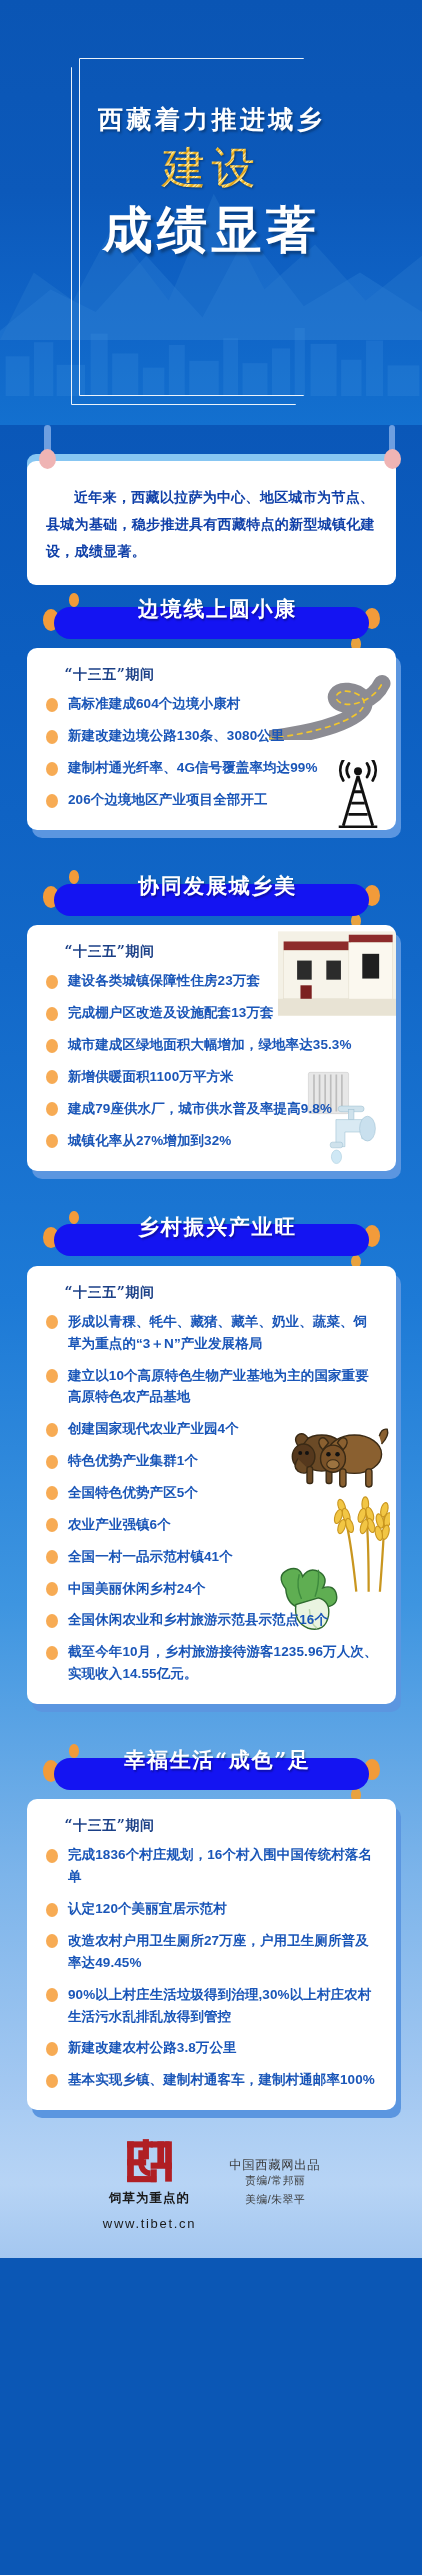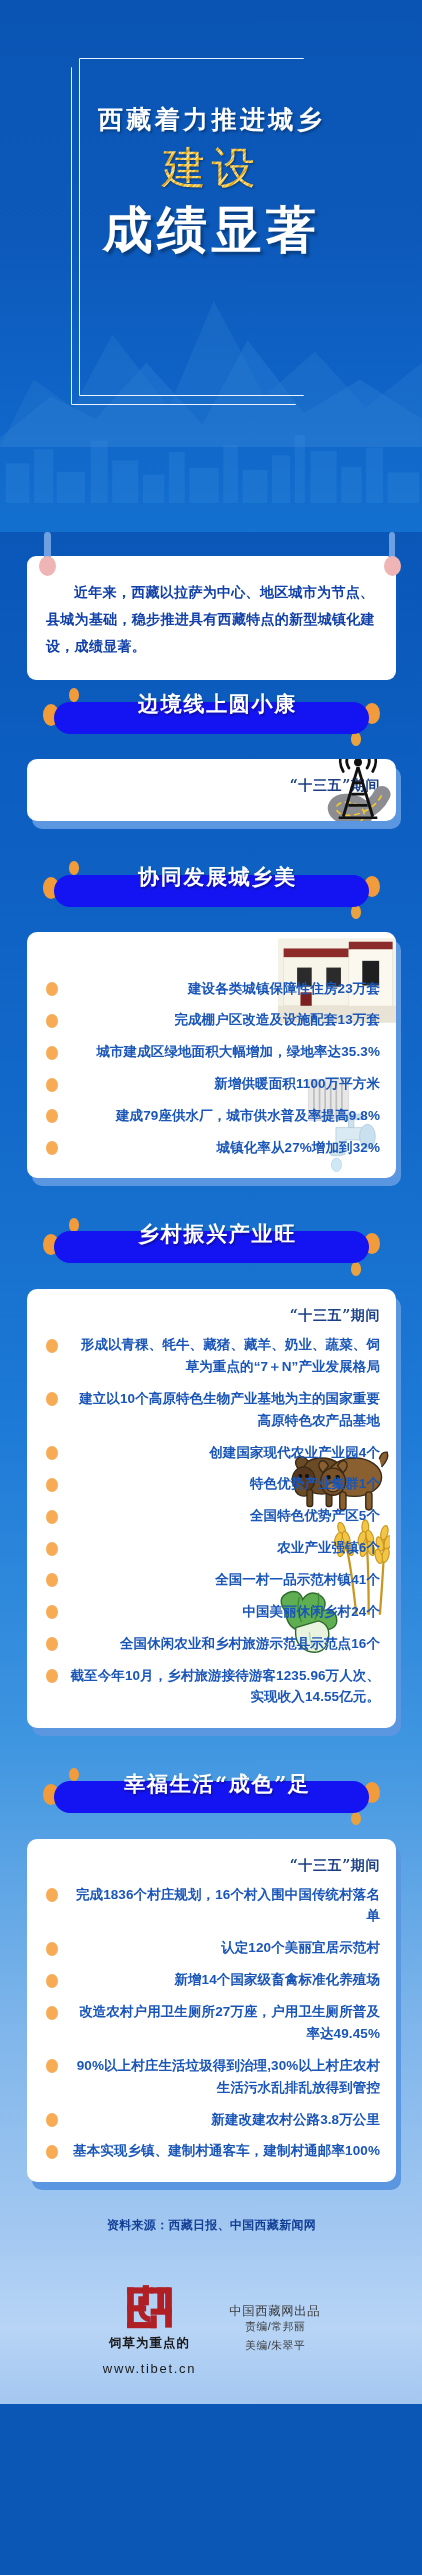--- a/index.html
+++ b/index.html
@@ -7,21 +7,21 @@
     width: 423px;
     background: #0b57b5;
     font-family: "Liberation Sans", "DejaVu Sans", sans-serif;
   }
   body { width: 423px; height: 2576px; position: relative; overflow: hidden; }
 
   
   .hero {
     position: relative;
     width: 423px;
-    height: 532px;
+    height: 425px;
     background:
       linear-gradient(180deg, #0a55b4 0%, #0c59ba 45%, #0f63c6 72%, #1370cf 100%);
     overflow: hidden;
   }
   .hero-mountains {
     position: absolute; left: 0; right: 0; bottom: 85px; height: 180px;
     opacity: .55;
   }
   .hero-city {
     position: absolute; left: 0; right: 0; bottom: 29px; height: 85px;
@@ -70,35 +70,35 @@
   .content {
     position: relative;
     width: 423px;
     background: linear-gradient(180deg,
         #0a57b8 0%, #0c5ec0 14%, #1268c8 32%, #1d7ad6 52%,
         #3e95e0 70%, #7cb4ea 86%, #a7caf2 100%);
     padding-bottom: 0;
   }
 
   
-  .card-wrap { position: relative; margin: 16px 27px; text-align: right; }
+  .card-wrap { position: relative; margin: 0 27px; }
   .card-plate {
     position: absolute; left: 4.5px; top: 8px; right: -4.5px; bottom: -8px;
     background: #5b96e0; border-radius: 10px;
   }
   .card {
     position: relative;
     background: #ffffff;
     border-radius: 10px;
     padding: 14.7px 16px 17px 16px;
     overflow: hidden;
   }
 
   
-  .intro-wrap { position: relative; margin: 0 27px; padding-top: 24px; }
+  .intro-wrap { position: relative; margin: 0 27px; padding-top: 36px; }
   .intro-plate {
     position: absolute; left: 0; right: 0; top: 29px; height: 34px;
     background: #87c6f2; border-radius: 9px;
   }
   .intro-card {
     position: relative; background: #fff; border-radius: 9px;
     padding: 22.5px 19px 20px 19px;
   }
   .pin { position: absolute; z-index: 5; }
   .pin .stick {
@@ -270,20 +270,26 @@
           <line x1="60" y1="28" x2="34" y2="116"></line>
             <line x1="60" y1="28" x2="86" y2="116"></line>
           <line x1="52" y1="56" x2="68" y2="56"></line>
             <line x1="48" y1="76" x2="72" y2="76"></line>
           <line x1="43" y1="96" x2="77" y2="96"></line>
           <line x1="26" y1="118" x2="94" y2="118"></line>
         </g>
       </svg>
 
       <div class="period">“十三五”期间</div>
+      <ul class="bullets">
+        <li>高标准建成604个边境小康村</li>
+        <li>新建改建边境公路130条、3080公里</li>
+        <li>建制村通光纤率、4G信号覆盖率均达99%</li>
+        <li>206个边境地区产业项目全部开工</li>
+      </ul>
     </div>
   </div>
 
   <div class="sec-head" style="margin-top:32px;">
     <span class="dot d1"></span>
     <span class="dot d2"></span>
     <span class="dot d3"></span>
     <span class="dot d4"></span>
     <div class="pill"></div>
     <div class="pill-text">协同发展城乡美</div>
@@ -412,21 +418,21 @@
                    q-24,6 -46,2 q-26,-4 -28,-34 z" fill="#5fae52"></path>
           <path d="M52,34 q-6,22 4,44" fill="none" stroke="#3d8a3d"></path>
           <path d="M86,26 q2,26 -6,48" fill="none" stroke="#3d8a3d"></path>
         </g>
         <path d="M46,88 q-4,32 22,42 q30,8 36,-22 q4,-26 -18,-32 z" fill="#e9f4e0" stroke="#2f6b2f" stroke-width="2.5"></path>
         <path d="M70,96 q2,28 14,34" fill="none" stroke="#bcd6ac" stroke-width="2.5"></path>
       </svg>
 
       <div class="period">“十三五”期间</div>
       <ul class="bullets">
-        <li>形成以青稞、牦牛、藏猪、藏羊、奶业、蔬菜、饲草为重点的“7＋N”产业发展格局</li>
+        <li>形成以青稞、牦牛、藏猪、藏羊、奶业、蔬菜、饲草为重点的“3＋N”产业发展格局</li>
         <li>建立以10个高原特色生物产业基地为主的国家重要高原特色农产品基地</li>
         <li>创建国家现代农业产业园4个</li>
         <li>特色优势产业集群1个</li>
         <li>全国特色优势产区5个</li>
         <li>农业产业强镇6个</li>
         <li>全国一村一品示范村镇41个</li>
         <li>中国美丽休闲乡村24个</li>
         <li>全国休闲农业和乡村旅游示范县示范点16个</li>
         <li>截至今年10月，乡村旅游接待游客1235.96万人次、实现收入14.55亿元。</li>
       </ul>
@@ -442,30 +448,28 @@
     <div class="pill-text">幸福生活“成色”足</div>
   </div>
 
   <div class="card-wrap">
     <div class="card-plate"></div>
     <div class="card">
       <div class="period">“十三五”期间</div>
       <ul class="bullets">
         <li>完成1836个村庄规划，16个村入围中国传统村落名单</li>
         <li>认定120个美丽宜居示范村</li>
-        <li>新增14个国家级畜禽标准化养殖场</li>
         <li>改造农村户用卫生厕所27万座，户用卫生厕所普及率达49.45%</li>
         <li>90%以上村庄生活垃圾得到治理,30%以上村庄农村生活污水乱排乱放得到管控</li>
         <li>新建改建农村公路3.8万公里</li>
         <li>基本实现乡镇、建制村通客车，建制村通邮率100%</li>
       </ul>
     </div>
   </div>
 
-  <div class="source">资料来源：西藏日报、中国西藏新闻网</div>
 </div>
 
 <div class="footer">
   <div class="logo-box">
     <div class="logo-mark">
       <svg viewBox="0 0 84 84" width="47" height="47">
         <g fill="#b01f24">
           <rect x="2" y="6" width="12" height="72"></rect>
           <rect x="2" y="6" width="46" height="11"></rect>
           <rect x="2" y="38" width="34" height="11"></rect>

